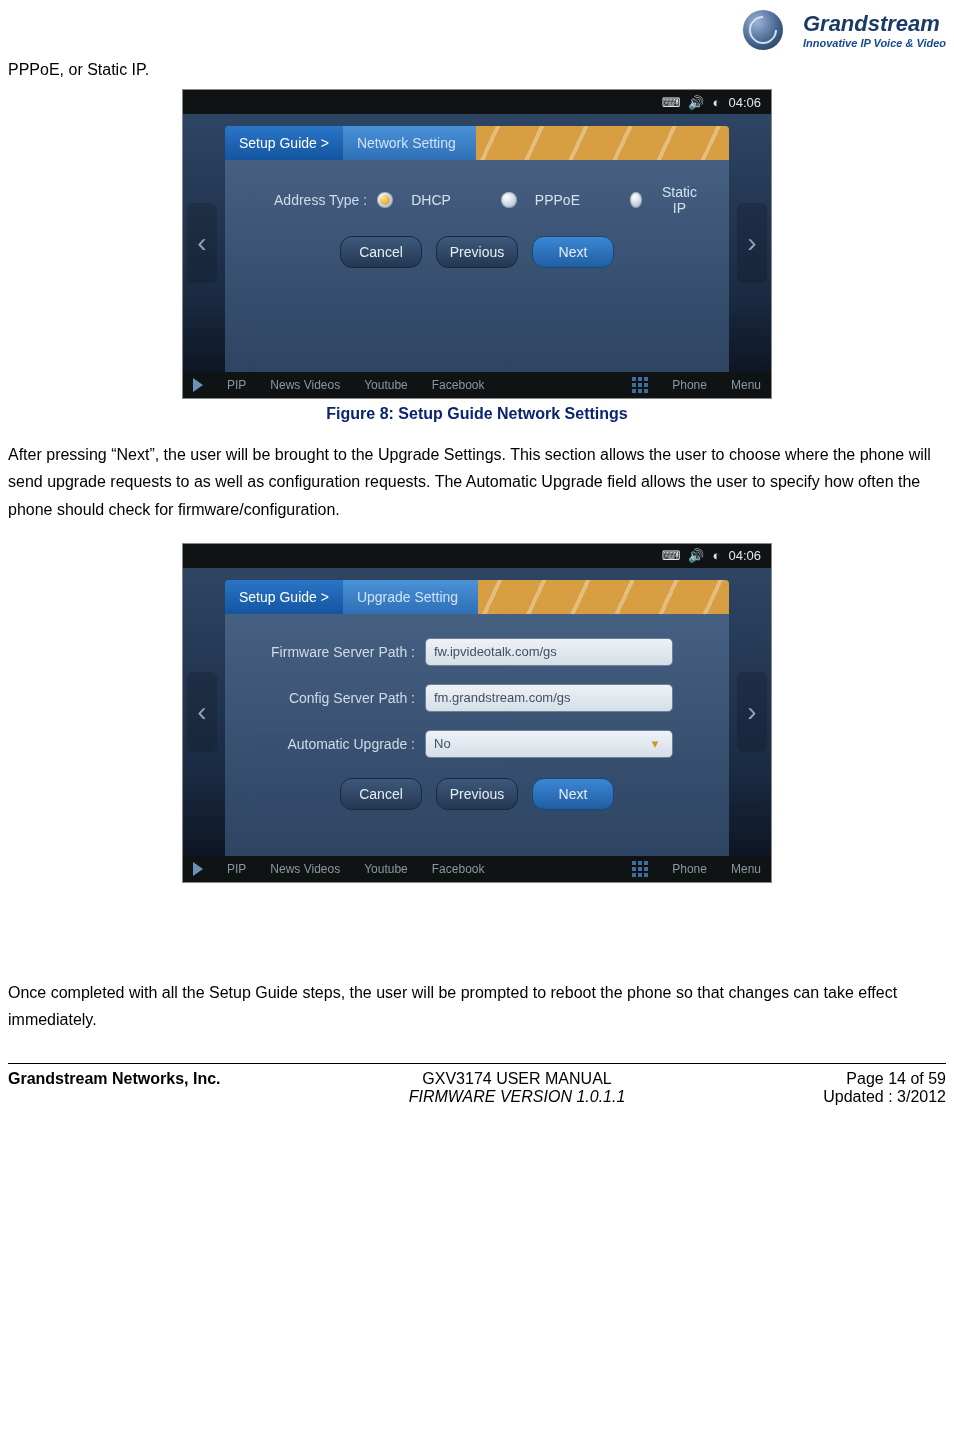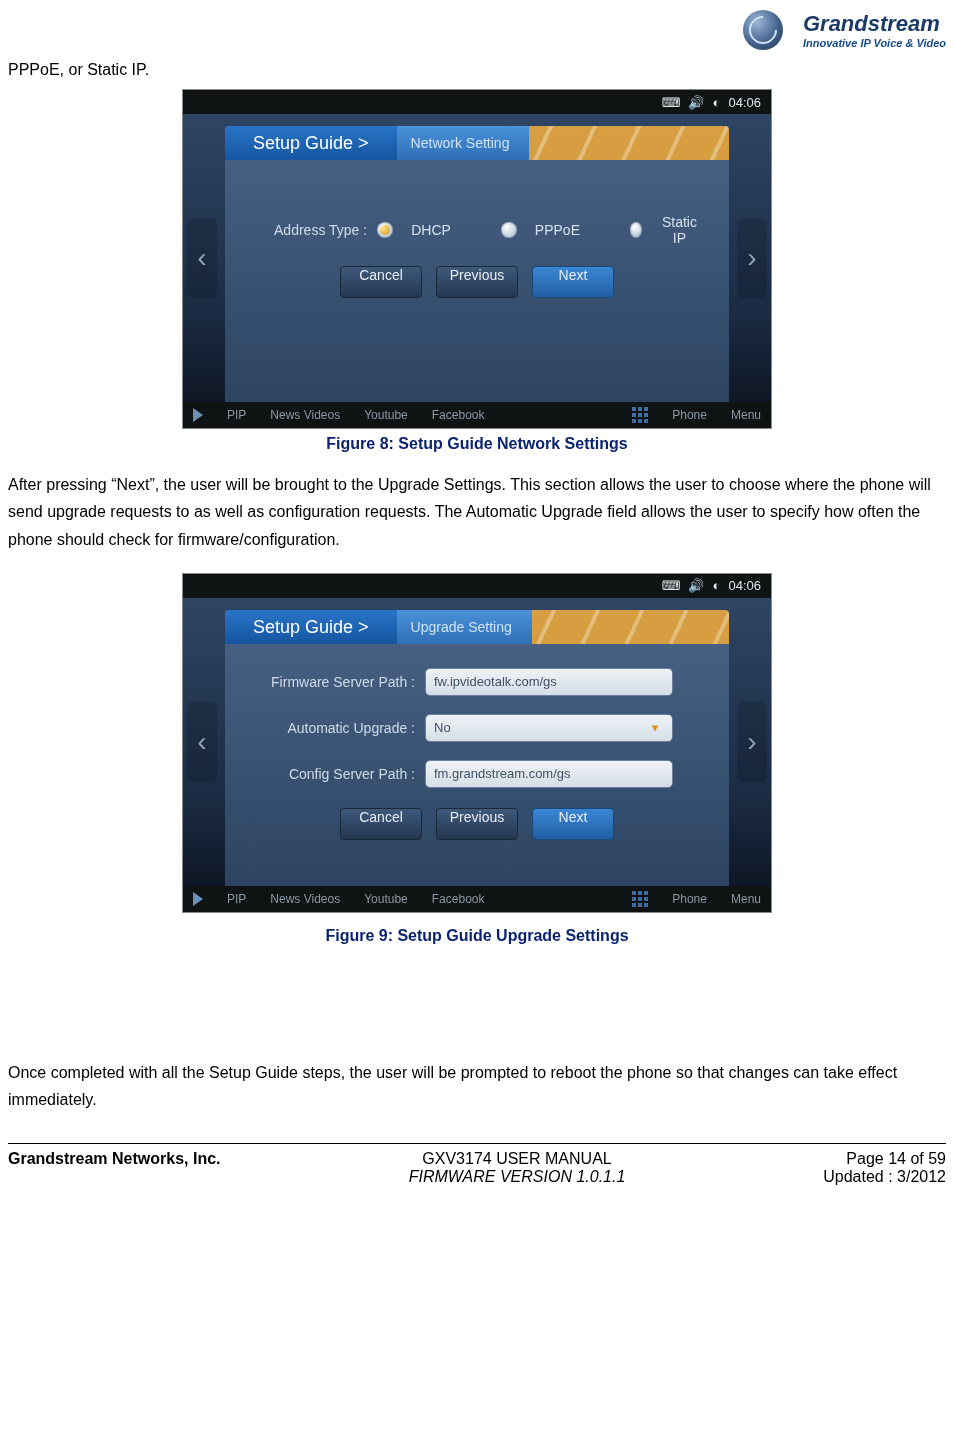--- a/index.html
+++ b/index.html
@@ -98,23 +98,23 @@
   }
   .breadcrumb {
     display: flex;
     align-items: center;
     height: 34px;
     position: relative;
   }
   .crumb-main {
     background: linear-gradient(#2a75c7, #1455a0);
     color: #fff;
-    padding: 0 28px;
+    padding: 0 14px;
     line-height: 34px;
-    font-size: 18px;
+    font-size: 14px;
     position: relative;
   }
   .crumb-sub {
     background: linear-gradient(#4a92d9, #2f6fb5);
     color: #cfe3f6;
     padding: 0 20px 0 14px;
     line-height: 34px;
     font-size: 14px;
   }
   .crumb-tail {
@@ -171,25 +171,25 @@
   }
   .btn-row {
     display: flex;
     justify-content: center;
     gap: 14px;
     margin-top: 20px;
   }
   .btn {
     min-width: 80px;
     height: 30px;
-    border-radius: 4px;
+    border-radius: 12px;
     color: #e7edf4;
     font-size: 14px;
     display: flex;
-    align-items: flex-start;
+    align-items: center;
     justify-content: center;
     background: linear-gradient(#3e597b, #243752);
     border: 1px solid #1a2838;
   }
   .btn.primary {
     background: linear-gradient(#3b87d5, #205ea3);
     border-color: #184977;
   }
   .shot-bottom {
     height: 26px;
@@ -231,21 +231,21 @@
   .footer-col.right { text-align: right; width: 200px; }
   .footer-line2 {
     display: flex;
     justify-content: space-between;
     font-size: 16px;
     font-style: italic;
   }
   .footer-line2 .left { width: 280px; }
   .footer-line2 .center { text-align: center; flex: 1; }
   .footer-line2 .right { text-align: right; width: 200px; font-style: normal; }
-  .shot1 .panel-content { min-height: 170px; padding-top: 54px; }
+  .shot1 .panel-content { min-height: 170px; padding-top: 24px; }
   .shot2 .panel-content { min-height: 200px; }
   .spacer-lg { height: 90px; }
 </style>
 </head>
 <body>
 
 <div class="page">
 
   <div class="logo-row">
     <div class="logo">
@@ -346,30 +346,30 @@
             <div class="crumb-tail"></div>
           </div>
           <div class="panel-content">
             <div class="field-row">
               <div class="field-label">Firmware Server Path :</div>
               <div class="text-input">
                 <span>fw.ipvideotalk.com/gs</span>
               </div>
             </div>
             <div class="field-row">
+              <div class="field-label">Config Server Path :</div>
+              <div class="text-input">
+                <span>fm.grandstream.com/gs</span>
+              </div>
+            </div>
+            <div class="field-row">
               <div class="field-label">Automatic Upgrade :</div>
               <div class="select-input">
                 <span>No</span>
                 <span class="select-caret">▾</span>
-              </div>
-            </div>
-            <div class="field-row">
-              <div class="field-label">Config Server Path :</div>
-              <div class="text-input">
-                <span>fm.grandstream.com/gs</span>
               </div>
             </div>
             <div class="btn-row">
               <div class="btn">
                   <span>Cancel</span>
                 </div>
               <div class="btn">
                   <span>Previous</span>
                 </div>
               <div class="btn primary">
@@ -387,21 +387,20 @@
           <span>Youtube</span>
           <span>Facebook</span>
         </div>
         <div class="bottom-group">
           <span class="grid-icon"></span>
           <span>Phone</span>
           <span>Menu</span>
         </div>
       </div>
     </div>
-    <div class="caption" style="margin-top:14px;">Figure 9: Setup Guide Upgrade Settings</div>
   </div>
 
   <div class="spacer-lg"></div>
 
   <p class="body-text">Once completed with all the    Setup Guide steps, the user will be prompted to reboot the phone so that changes can take effect immediately.</p>
 
   <hr class="footer-rule">
   <div class="footer-row">
     <div class="footer-col left">Grandstream Networks, Inc.</div>
     <div class="footer-col center">GXV3174 USER MANUAL</div>

